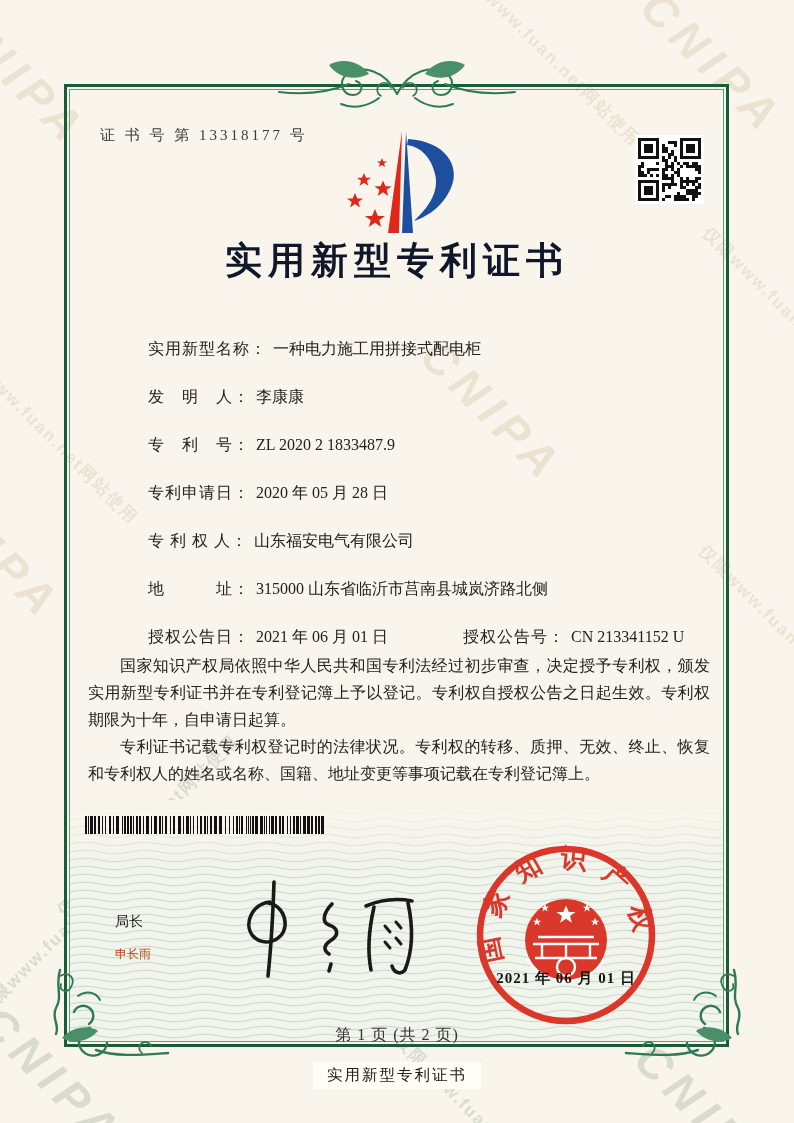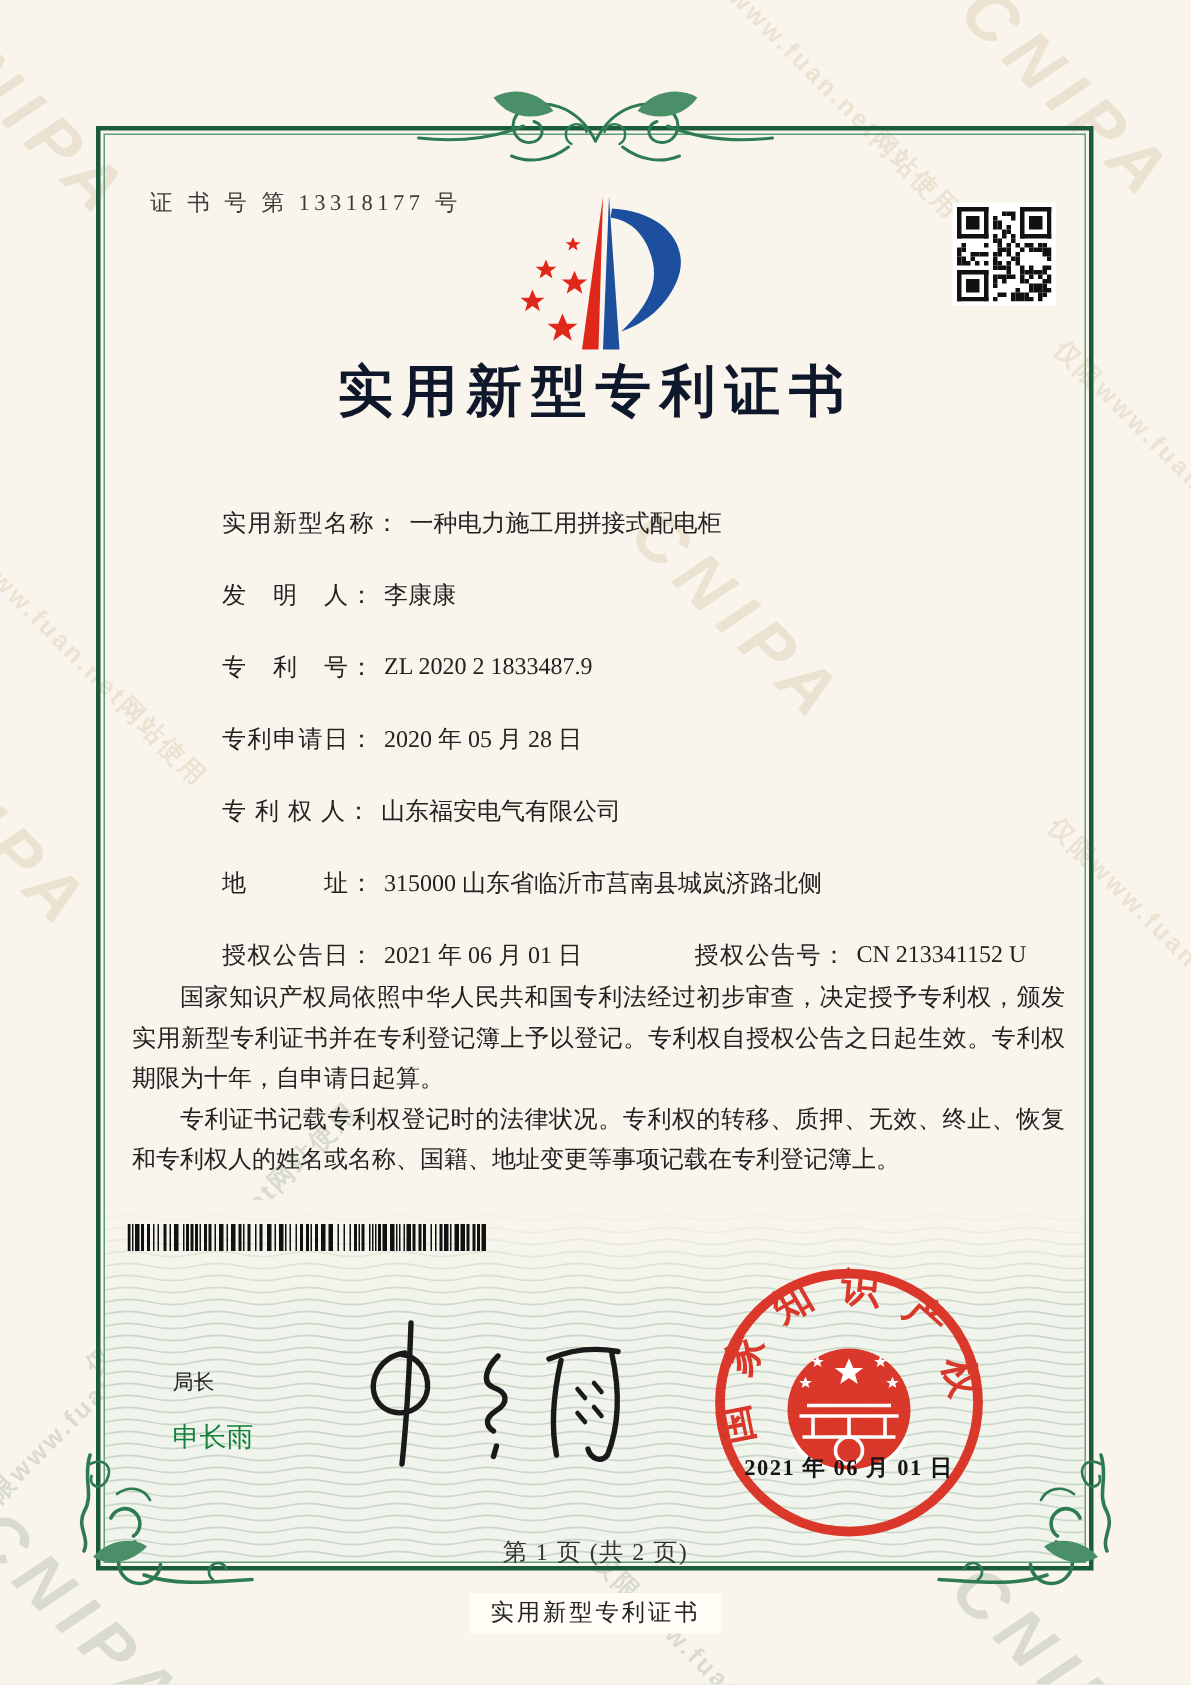--- a/index.html
+++ b/index.html
@@ -41,21 +41,21 @@
   .field-row{position:relative;height:48px;display:flex;align-items:center;font-size:16px;}
   .field-label{letter-spacing:1px;color:#222;white-space:pre;}
   .field-value{margin-left:6px;color:#222;white-space:pre;}
   .pair2{position:absolute;left:315px;display:flex;align-items:center;}
   .paras{position:absolute;left:88px;top:652px;width:622px;font-size:16px;line-height:27px;
          text-align:justify;color:#222;}
   .paras p{margin:0;text-indent:2em;}
   .barcode{position:absolute;left:85px;top:816px;width:247px;height:18px;}
   .sig-title{position:absolute;left:115px;top:913px;font-size:14px;color:#222;
              font-family:"Liberation Sans",sans-serif;}
-  .sig-name{position:absolute;left:115px;top:946px;font-size:18px;color:#15803d;
+  .sig-name{position:absolute;left:115px;top:946px;font-size:12px;color:#c2410c;
             font-family:"Liberation Sans",sans-serif;}
   .sig-script{position:absolute;left:228px;top:874px;width:200px;height:112px;}
   .seal{position:absolute;left:472px;top:841px;width:188px;height:188px;opacity:.93;
         mix-blend-mode:multiply;}
   .seal-date{position:absolute;left:478px;top:969px;width:176px;text-align:center;font-size:15px;
              font-weight:bold;color:#141414;letter-spacing:1px;}
   .page-num{position:absolute;left:0;right:0;top:1025px;text-align:center;font-size:16px;
             letter-spacing:1px;color:#333;}
   .cont-note{position:absolute;left:0;right:0;top:1062px;text-align:center;font-size:15.5px;color:#222;}
   .cont-note span{background:#fffdf6;padding:3px 14px;display:inline-block;letter-spacing:2px;}

